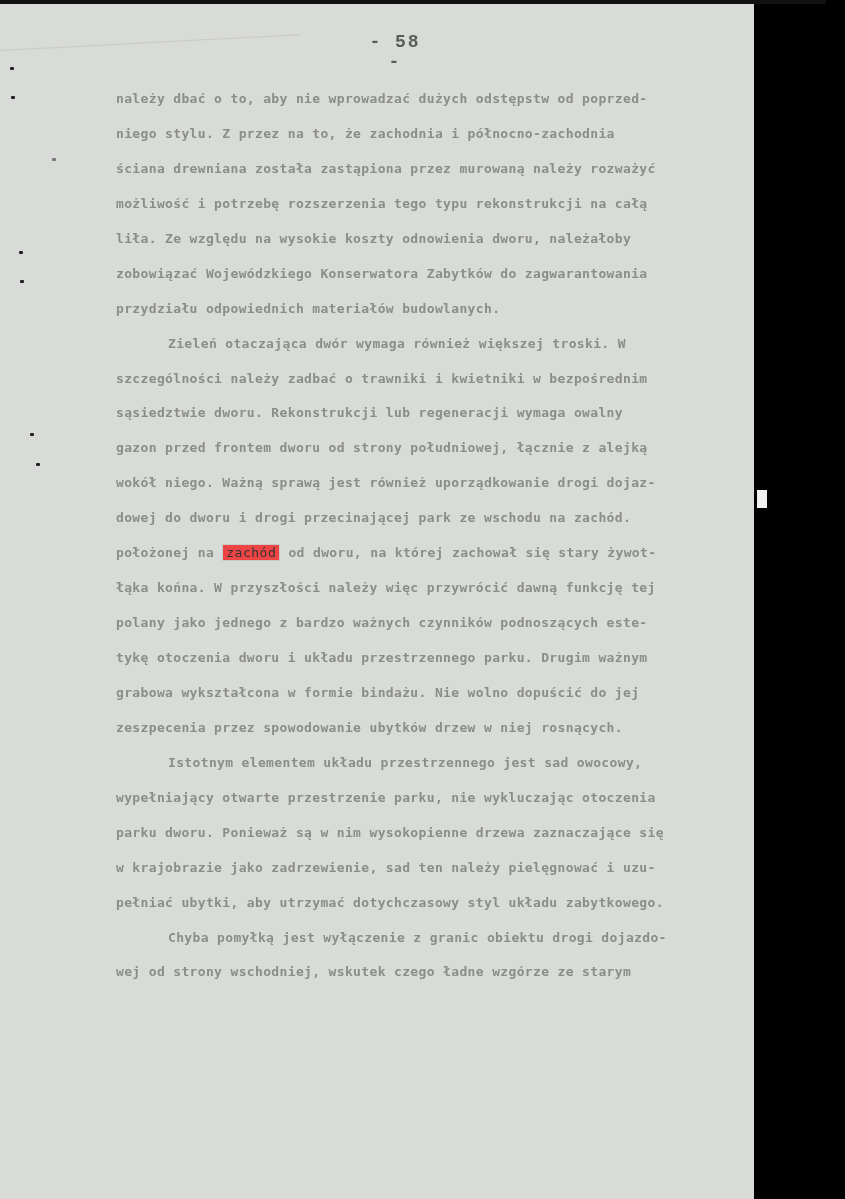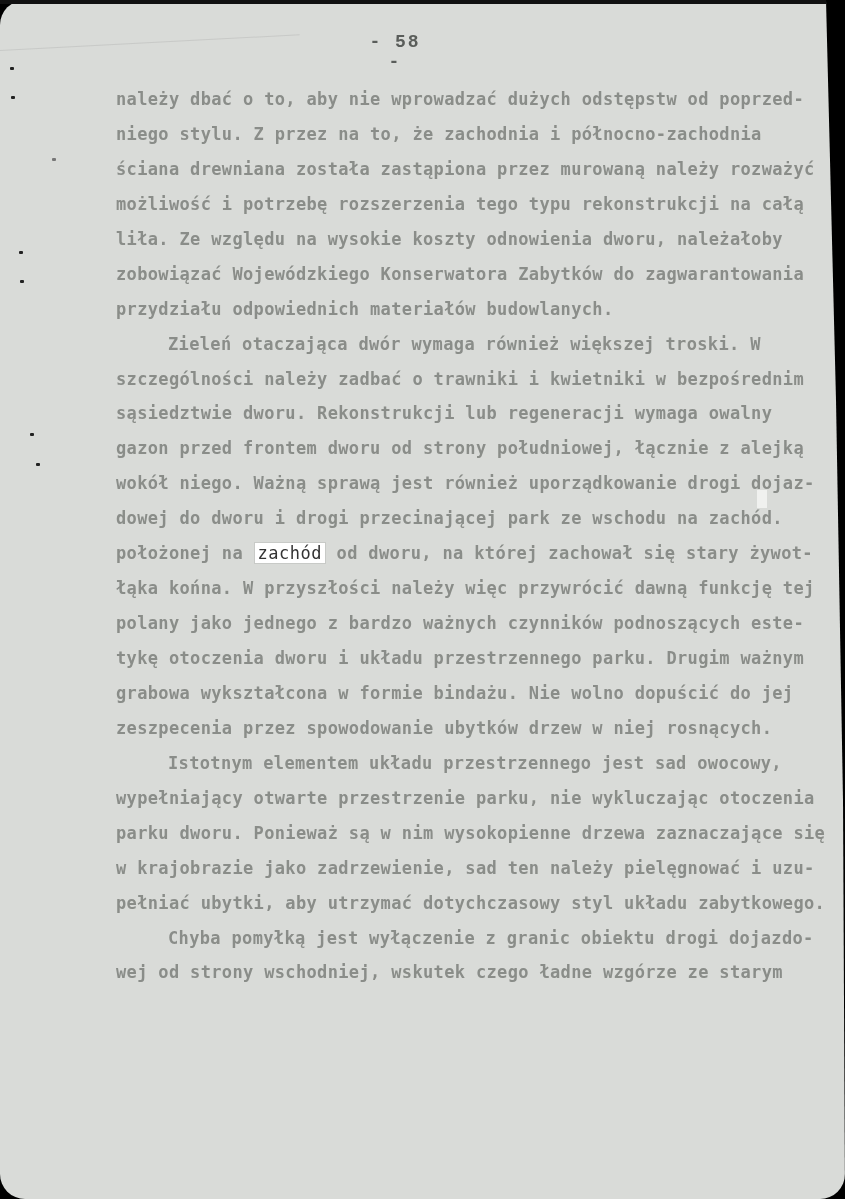--- a/index.html
+++ b/index.html
@@ -7,25 +7,24 @@
       padding: 0;
       width: 845px;
       height: 1199px;
       overflow: hidden;
       background: #000;
     }
     .page {
       position: absolute;
       left: 0;
       top: 0;
-      width: 845px;
+      width: 754px;
       height: 1199px;
       background: #d9dbd8;
       clip-path: polygon(0 0, 826px 0, 836px 400px, 843px 800px, 845px 1199px, 0 1199px);
-      border-radius: 25px;
     }
     .topbar {
       position: absolute;
       left: 0; top: 0;
       width: 845px; height: 4px;
       background: #111;
     }
     .rightband {
       position: absolute;
       right: 0; top: 0;
@@ -45,36 +44,36 @@
       color: #5a5d5a;
       letter-spacing: 2px;
     }
     .body-text {
       position: absolute;
       left: 116px;
       top: 82px;
       width: 700px;
       font-family: "DejaVu Sans Mono", monospace;
       font-weight: bold;
-      font-size: 17px;
+      font-size: 13px;
       line-height: 34.95px;
       color: #8a8d89;
       letter-spacing: 0.35px;
     }
     .line {
       white-space: pre;
       height: 34.95px;
       display: block;
     }
     .indent { padding-left: 52px; }
     .highlight {
       font-family: "DejaVu Sans Mono", monospace;
       font-weight: normal;
       color: #333;
-      background: #ffffff;
+      background: #ef4444;
       border: 1px solid #c8cac7;
       padding: 0 3px;
       letter-spacing: 0.5px;
     }
     .margin-mark {
       position: absolute;
       width: 4px; height: 3px;
       background: #222;
       border-radius: 1px;
     }

